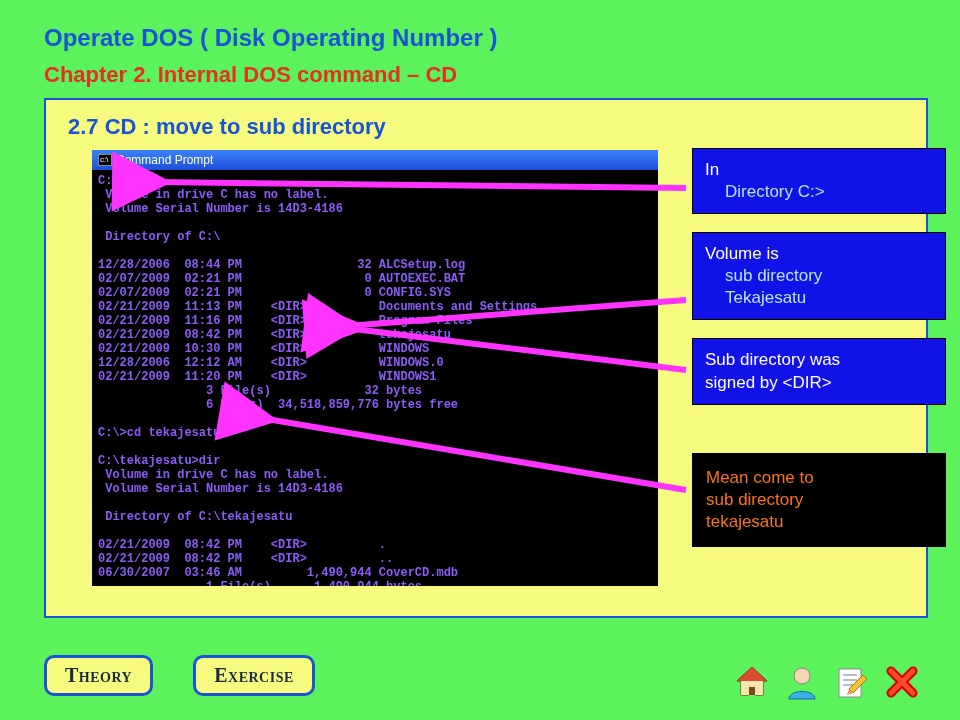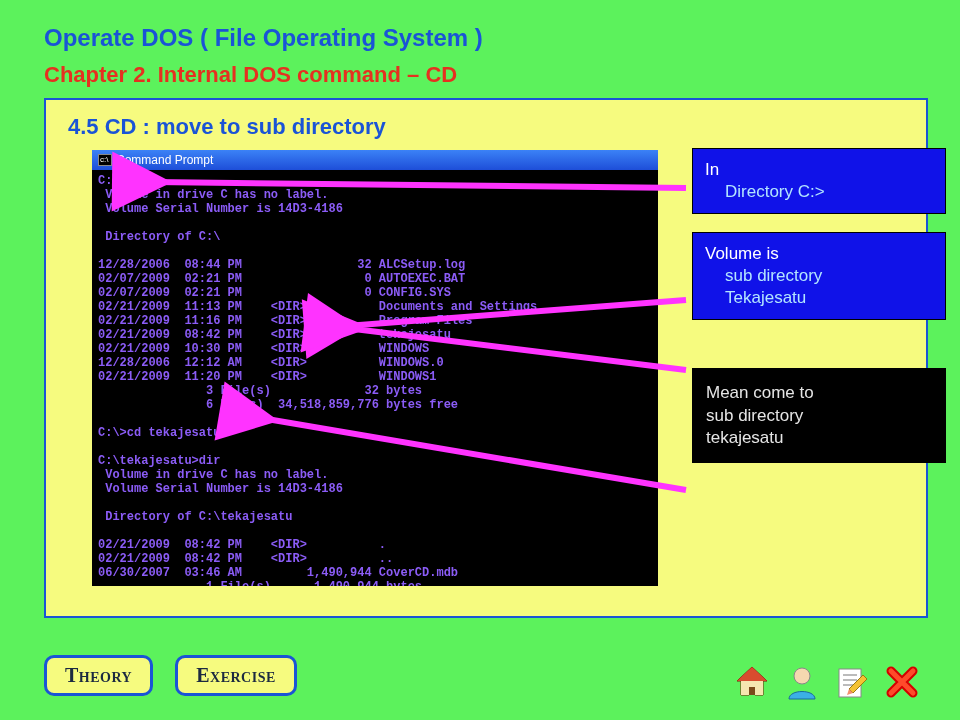--- a/index.html
+++ b/index.html
@@ -77,27 +77,27 @@
   .callout {
     width: 254px;
     margin-bottom: 18px;
     padding: 10px 12px;
     font-size: 17px;
     line-height: 1.3;
     border: 1px solid #000;
   }
   .callout.blue { background: #1012e8; color: #fff; }
   .callout.blue .sub { color: #b3e5ff; margin-left: 20px; }
-  .callout.black { background: #000; color: #e5e5e5; margin-top: 48px; border: none; padding: 14px; }
+  .callout.black { background: #000; color: #f97316; margin-top: 48px; border: none; padding: 14px; }
   .footer-buttons {
     position: absolute;
     bottom: 24px;
     left: 44px;
     display: flex;
-    gap: 22px;
+    gap: 40px;
   }
   .nav-btn {
     background: #f6fb7f;
     border: 3px solid #1a54d6;
     border-radius: 10px;
     padding: 6px 18px;
     font-family: Georgia, serif;
     font-variant: small-caps;
     font-size: 20px;
     font-weight: bold;
@@ -123,25 +123,25 @@
   }
   
   .arrow {
     position: absolute;
     pointer-events: none;
   }
 </style>
 </head>
 <body>
 
-<div class="page-title">Operate DOS ( File Operating System )</div>
+<div class="page-title">Operate DOS ( Disk Operating Number )</div>
 <div class="chapter">Chapter  2.    Internal DOS command – CD</div>
 
 <div class="content-frame">
-  <div class="section-heading">4.5 CD : move to sub directory</div>
+  <div class="section-heading">2.7 CD : move to sub directory</div>
 
   <div class="terminal">
     <div class="terminal-titlebar">
       <span style="display:inline-block;width:14px;height:12px;background:#000;border:1px solid #888;color:#fff;font-size:8px;line-height:10px;text-align:left;padding-left:1px;">c:\</span>
       <span>Command Prompt</span>
     </div>
     <div class="term-body">C:\&gt;dir
  Volume in drive C has no label.
  Volume Serial Number is 14D3-4186
 
@@ -189,20 +189,24 @@
   <div class="callouts">
     <div class="callout blue">
       <div>In</div>
       <div class="sub">Directory C:&gt;</div>
     </div>
     <div class="callout blue">
       <div>Volume is</div>
       <div class="sub">sub directory</div>
       <div class="sub">Tekajesatu</div>
     </div>
+    <div class="callout blue">
+      <div>Sub directory  was</div>
+      <div>signed by  &lt;DIR&gt;</div>
+    </div>
     <div class="callout black">
       <div>Mean come to</div>
       <div>sub directory</div>
       <div>tekajesatu</div>
     </div>
   </div>
 </div>
 
 <div class="footer-buttons">
   <button class="nav-btn">Theory</button>

